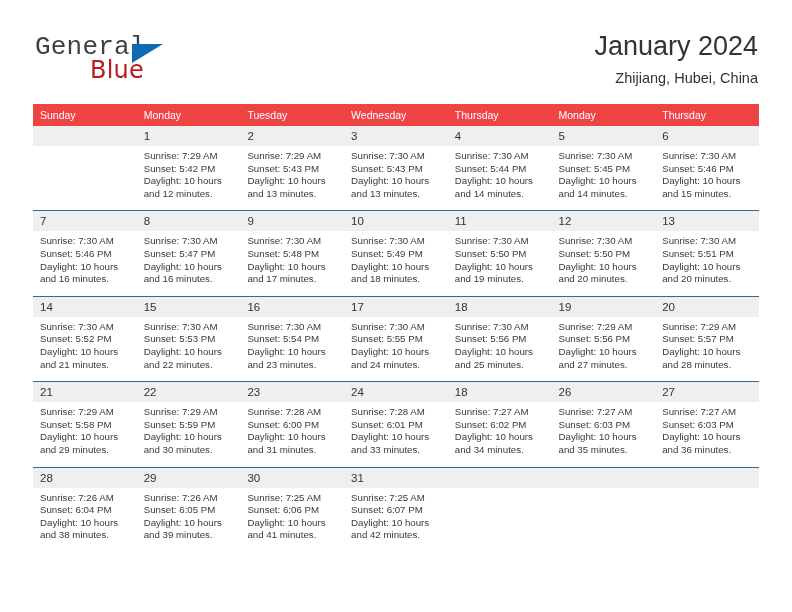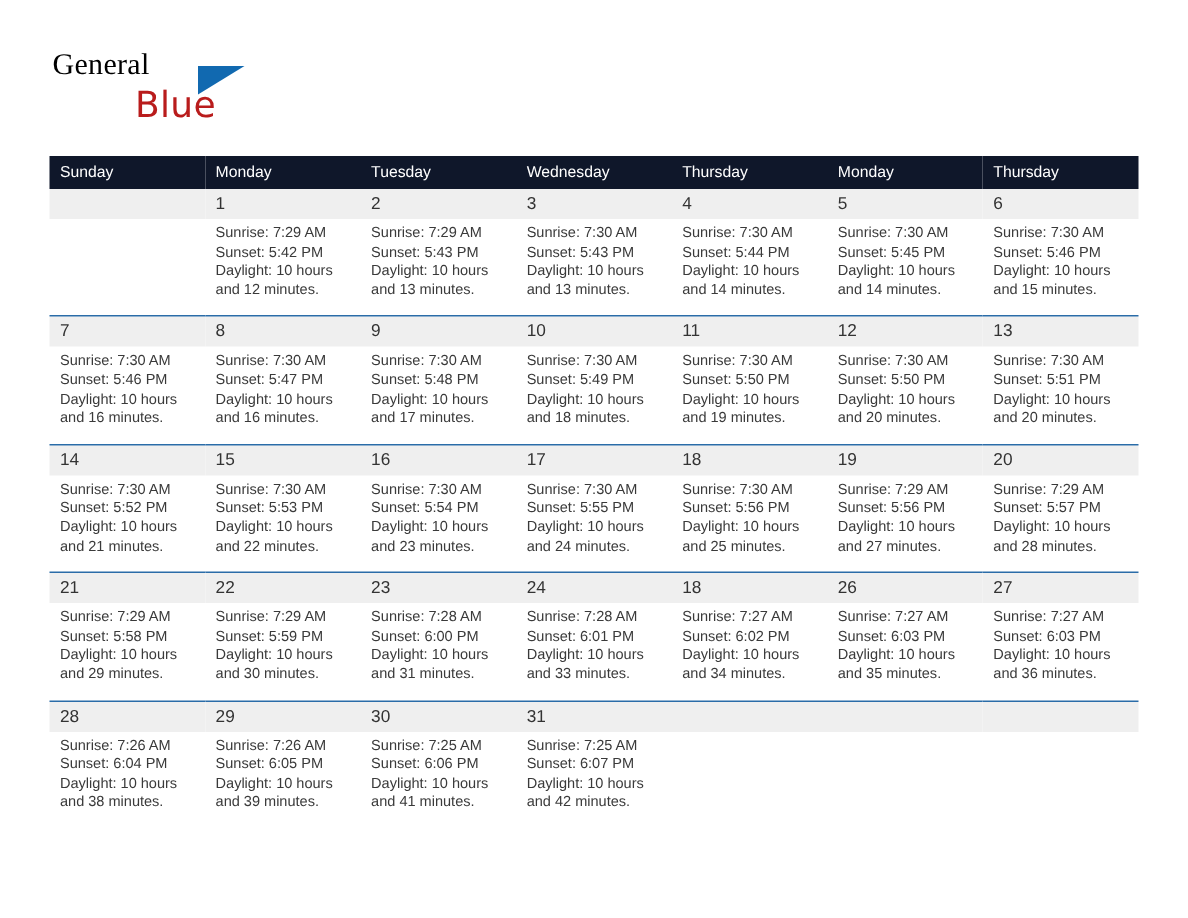--- a/index.html
+++ b/index.html
@@ -33,24 +33,24 @@
     position: absolute;
     left: 0;
     top: 0;
     width: 230px;
     height: 62px;
   }
   .brand-general {
     position: absolute;
     left: 2px;
     top: 2px;
-    font-size: 20px;
+    font-size: 26px;
     letter-spacing: 0.2px;
-    color: #000000;
-    font-family: Liberation Serif, serif;
+    color: #404040;
+    font-family: Liberation Mono, monospace;
     font-weight: 400;
   }
   .brand-blue {
     position: absolute;
     left: 57px;
     top: 26px;
     font-size: 24px;
     letter-spacing: 0.2px;
     color: #b91c1c;
     font-family: "DejaVu Sans", sans-serif;
@@ -91,21 +91,21 @@
   
   .calendar {
     position: absolute;
     left: 33px;
     top: 104px;
     width: 726px;
     border-collapse: collapse;
     table-layout: fixed;
   }
   .calendar th {
-    background: #0f172a;
+    background: #ef4444;
     color: #ffffff;
     font-size: 10.5px;
     font-weight: 400;
     text-align: left;
     padding: 5px 0 5px 7px;
     height: 11px;
     border: none;
   }
   .calendar td {
     vertical-align: top;
@@ -151,20 +151,24 @@
 <div class="page">
 
   <div class="header">
 
     <div class="brand">
       <span class="brand-general">General</span>
       <span class="brand-triangle"></span>
       <span class="brand-blue">Blue</span>
     </div>
 
+    <div class="title-block">
+      <div class="cal-title">January 2024</div>
+      <div class="cal-subtitle">Zhijiang, Hubei, China</div>
+    </div>
 
   </div>
 
   <table class="calendar">
     <thead>
       <tr>
         <th>Sunday</th>
         <th>Monday</th>
         <th>Tuesday</th>
         <th>Wednesday</th>

